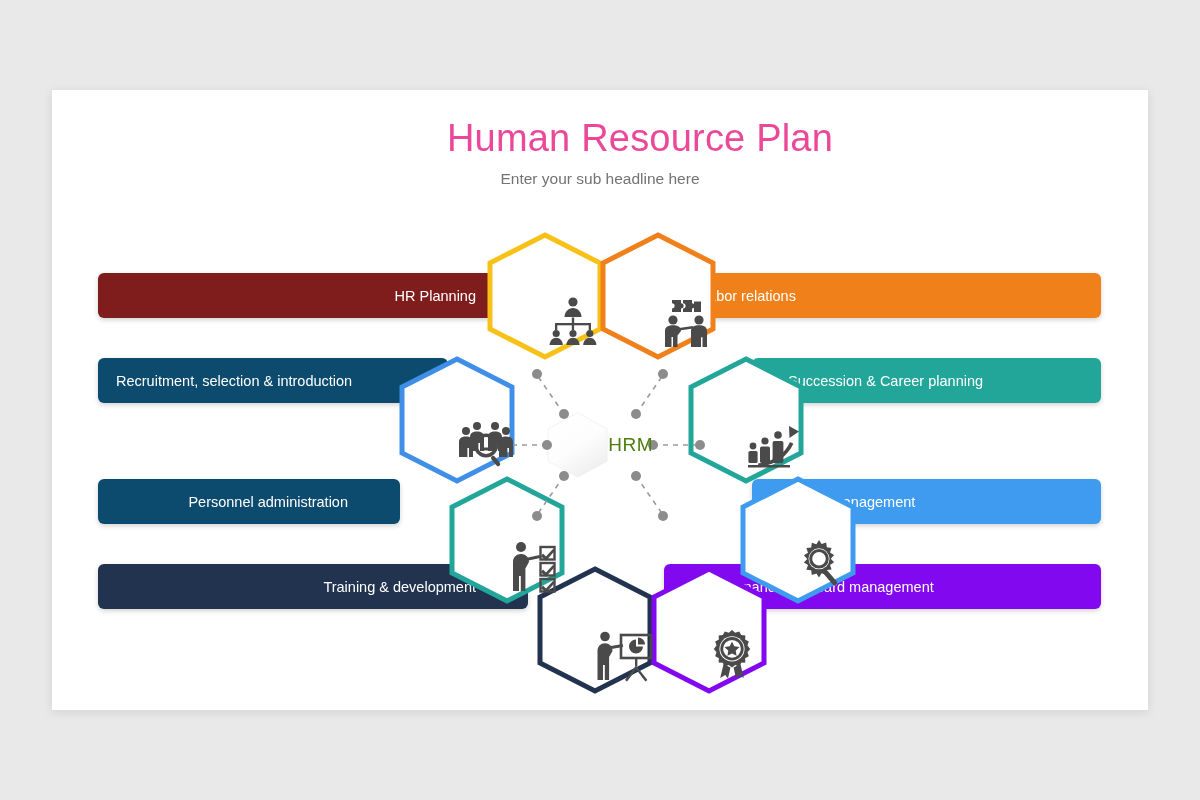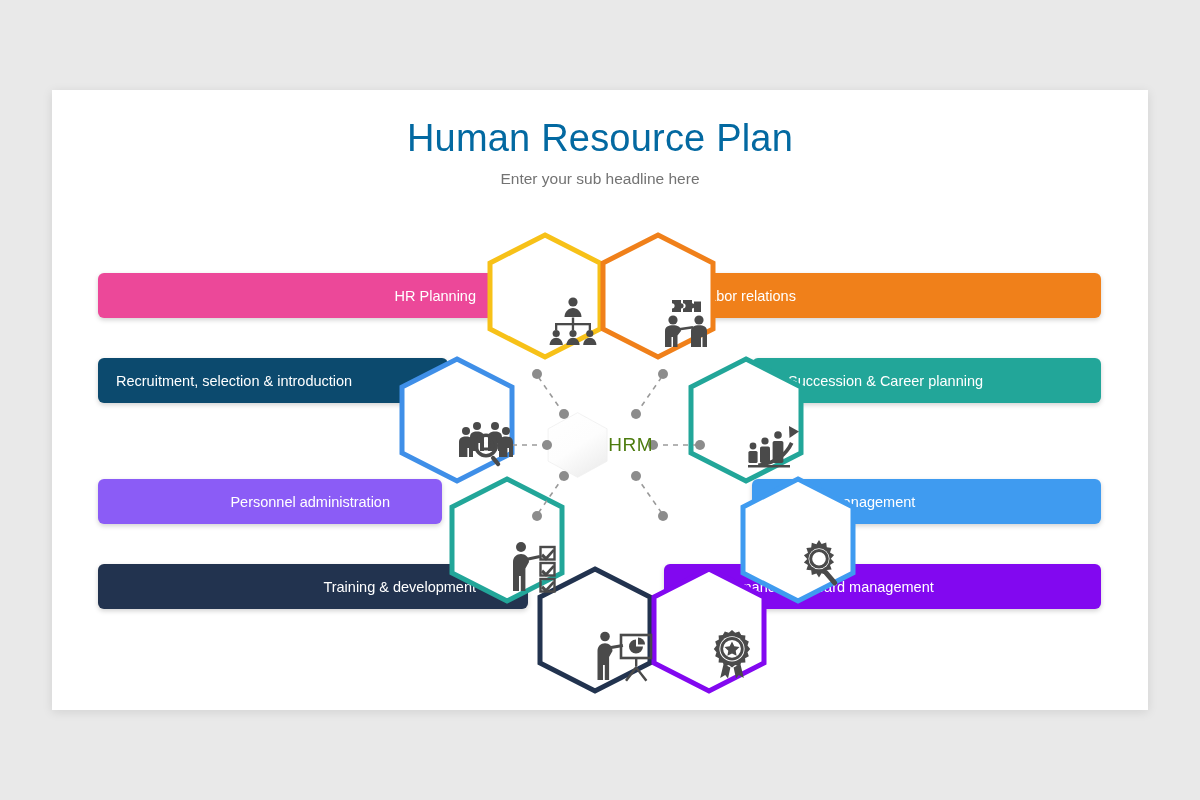--- a/index.html
+++ b/index.html
@@ -25,22 +25,23 @@
 
   
   #title {
     position: absolute;
     left: 0;
     top: 27px;
     width: 100%;
     text-align: center;
     font-size: 38px;
     font-weight: 400;
-    color: #0369a1;
+    color: #ec4899;
     letter-spacing: 0.2px;
+    padding-left: 40px;
   }
   #subtitle {
     position: absolute;
     left: 0;
     top: 80px;
     width: 100%;
     text-align: center;
     font-size: 15.5px;
     font-weight: 400;
     color: #737373;
@@ -125,37 +126,37 @@
   }
 </style>
 </head>
 <body>
 
 <div id="slide">
 
   <div id="title">Human Resource Plan</div>
   <div id="subtitle">Enter your sub headline here</div>
 
-  <div class="bar left" style="left:46px; top:183px; width:430px; background:#ec4899;">
+  <div class="bar left" style="left:46px; top:183px; width:430px; background:#7f1d1d;">
     <span class="bar-label">HR Planning</span>
   </div>
 
   <div class="bar right" style="left:612px; top:183px; width:437px; background:#f0801a;">
     <span class="bar-label">Labor relations</span>
   </div>
 
   <div class="bar left lead" style="left:46px; top:268px; width:350px; background:#0c4a6e;">
     <span class="bar-label">Recruitment, selection &amp; introduction</span>
   </div>
 
   <div class="bar right" style="left:700px; top:268px; width:349px; background:#22a699;">
     <span class="bar-label">Succession &amp; Career planning</span>
   </div>
 
-  <div class="bar left" style="left:46px; top:389px; width:344px; background:#8b5cf6;">
+  <div class="bar left" style="left:46px; top:389px; width:302px; background:#0c4a6e;">
     <span class="bar-label">Personnel administration</span>
   </div>
 
   <div class="bar right" style="left:700px; top:389px; width:349px; background:#3f9bf0;">
     <span class="bar-label">Talent management</span>
   </div>
 
   <div class="bar left" style="left:46px; top:474px; width:430px; background:#22334f;">
     <span class="bar-label">Training &amp; development</span>
   </div>

